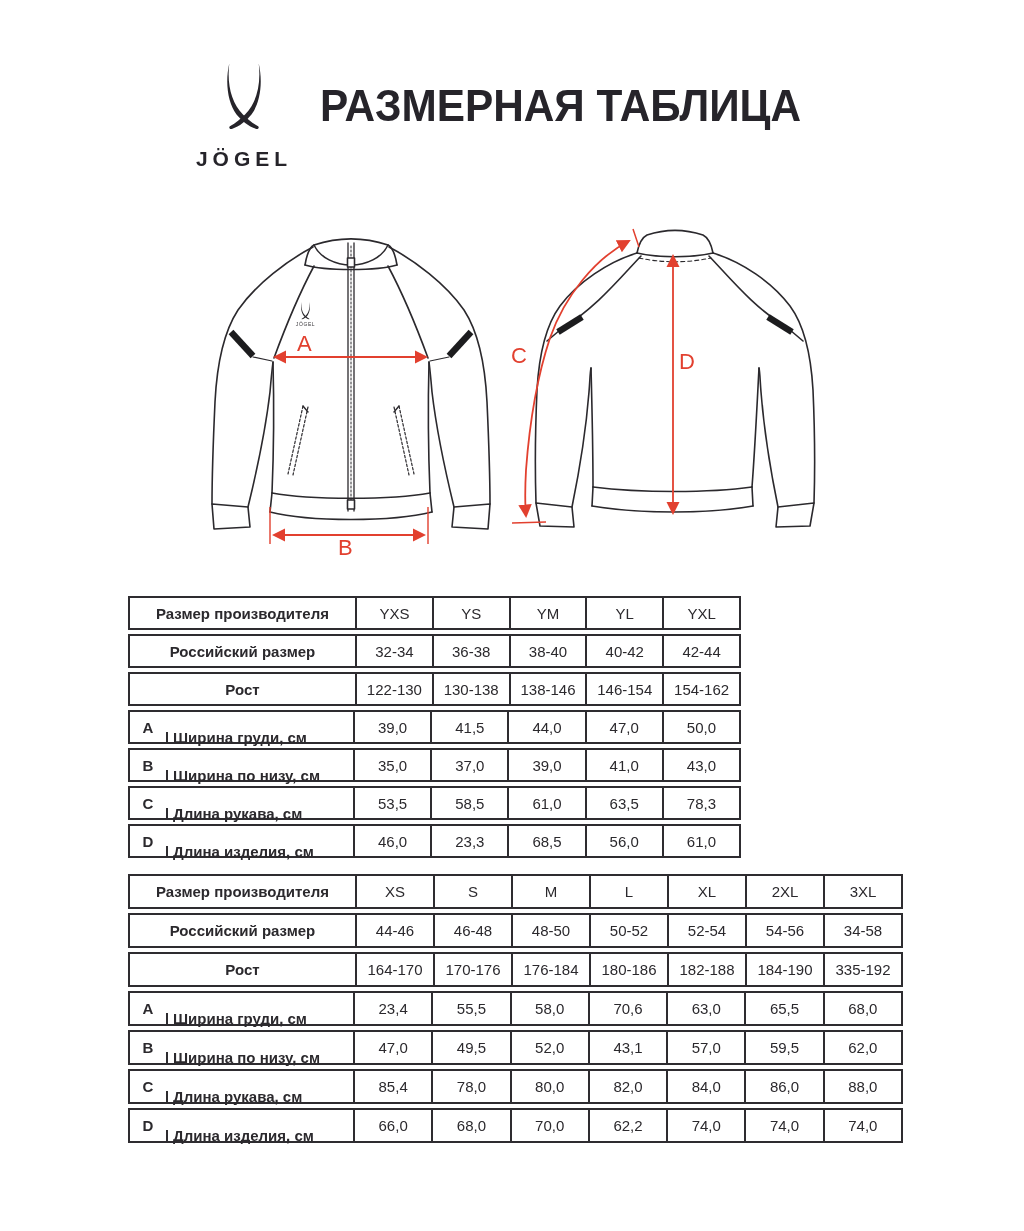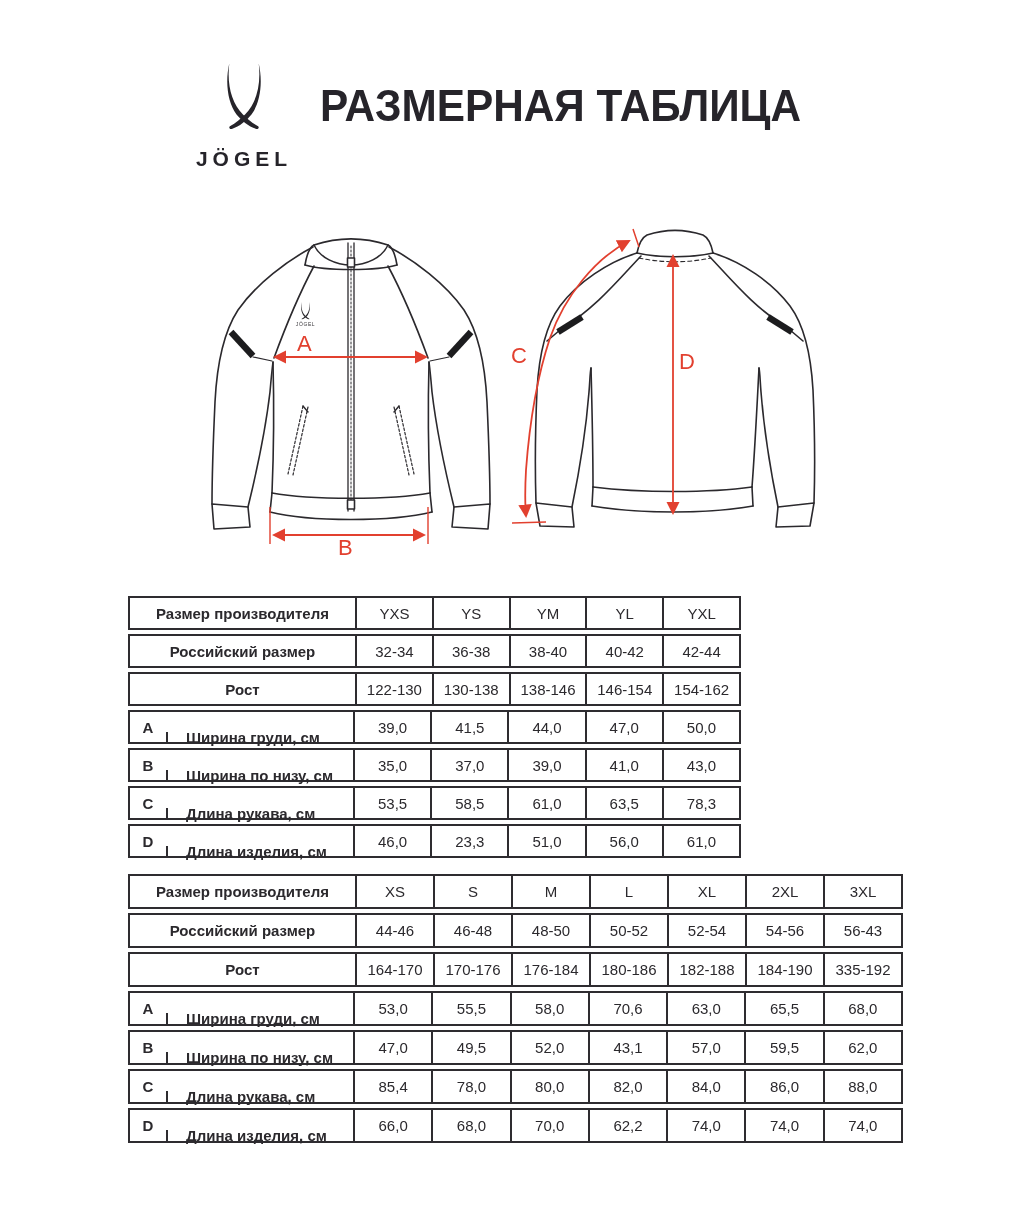--- a/index.html
+++ b/index.html
@@ -24,21 +24,21 @@
   .size-table{position:absolute;}
   .t1{left:128px;top:596px;width:613px;}
   .t2{left:128px;top:874px;width:775px;}
   .trow{display:flex;border:2px solid #2e2c30;margin-bottom:4px;align-items:stretch;background:#fff;}
   .t1 .trow{height:30px;}
   .t2 .trow{height:31px;}
   .cell{display:flex;align-items:center;justify-content:center;font-size:15px;line-height:1;}
   .cell + .cell{border-left:2px solid #2e2c30;}
   .c-head{flex:0 0 225px;font-weight:700;border-radius:14px;}
   .c-letter{flex:0 0 36px;font-weight:700;}
-  .c-lab{flex:0 0 187px;justify-content:flex-start;padding-left:18px;box-sizing:border-box;font-weight:700;margin-top:20px;}
+  .c-lab{flex:0 0 187px;justify-content:flex-start;padding-left:5px;box-sizing:border-box;font-weight:700;margin-top:20px;}
   .c-val{flex:1 1 0;font-weight:400;}
 </style>
 </head>
 <body>
 
 <div class="page">
 
   <div class="logo">
     <svg width="64" height="84" viewBox="0 0 100 120" aria-hidden="true">
       <path fill="#26242a" d="M27,0 C23,34 31,62 48,79 C55,86 63,93 72,98 C74,99 73,103 69,102 C57,98 46,89 38,79 C25,62 20,30 27,0 Z"></path>
@@ -212,21 +212,21 @@
         <div class="cell c-val">58,5</div>
         <div class="cell c-val">61,0</div>
         <div class="cell c-val">63,5</div>
         <div class="cell c-val">78,3</div>
       </div>
       <div class="trow">
         <div class="cell c-letter">D</div>
         <div class="cell c-lab">Длина изделия, см</div>
         <div class="cell c-val">46,0</div>
         <div class="cell c-val">23,3</div>
-        <div class="cell c-val">51,0</div>
+        <div class="cell c-val">68,5</div>
         <div class="cell c-val">56,0</div>
         <div class="cell c-val">61,0</div>
       </div>
     </div>
   <div class="size-table t2" id="table-adult">
       <div class="trow">
         <div class="cell c-head">Размер производителя</div>
         <div class="cell c-val">XS</div>
         <div class="cell c-val">S</div>
         <div class="cell c-val">M</div>
@@ -236,36 +236,36 @@
         <div class="cell c-val">3XL</div>
       </div>
       <div class="trow">
         <div class="cell c-head">Российский размер</div>
         <div class="cell c-val">44-46</div>
         <div class="cell c-val">46-48</div>
         <div class="cell c-val">48-50</div>
         <div class="cell c-val">50-52</div>
         <div class="cell c-val">52-54</div>
         <div class="cell c-val">54-56</div>
-        <div class="cell c-val">56-43</div>
+        <div class="cell c-val">34-58</div>
       </div>
       <div class="trow">
         <div class="cell c-head">Рост</div>
         <div class="cell c-val">164-170</div>
         <div class="cell c-val">170-176</div>
         <div class="cell c-val">176-184</div>
         <div class="cell c-val">180-186</div>
         <div class="cell c-val">182-188</div>
         <div class="cell c-val">184-190</div>
         <div class="cell c-val">335-192</div>
       </div>
       <div class="trow">
         <div class="cell c-letter">A</div>
         <div class="cell c-lab">Ширина груди, см</div>
-        <div class="cell c-val">53,0</div>
+        <div class="cell c-val">23,4</div>
         <div class="cell c-val">55,5</div>
         <div class="cell c-val">58,0</div>
         <div class="cell c-val">70,6</div>
         <div class="cell c-val">63,0</div>
         <div class="cell c-val">65,5</div>
         <div class="cell c-val">68,0</div>
       </div>
       <div class="trow">
         <div class="cell c-letter">B</div>
         <div class="cell c-lab">Ширина по низу, см</div>

